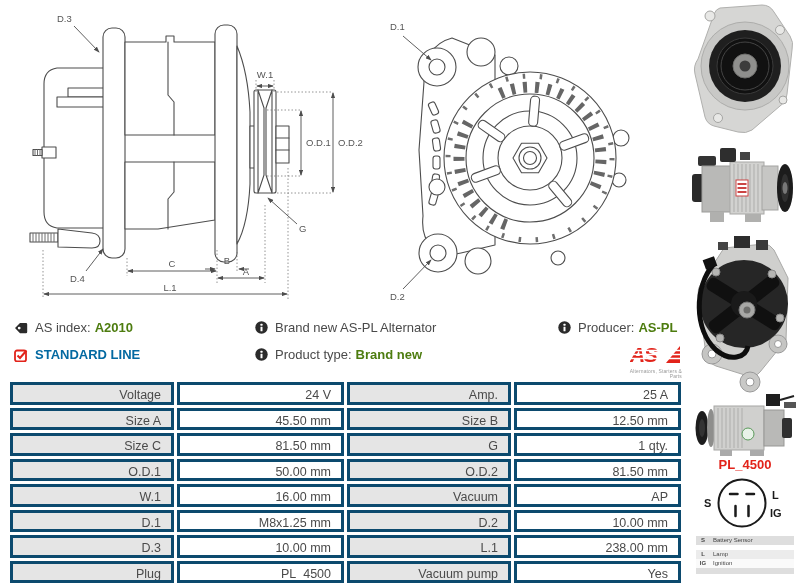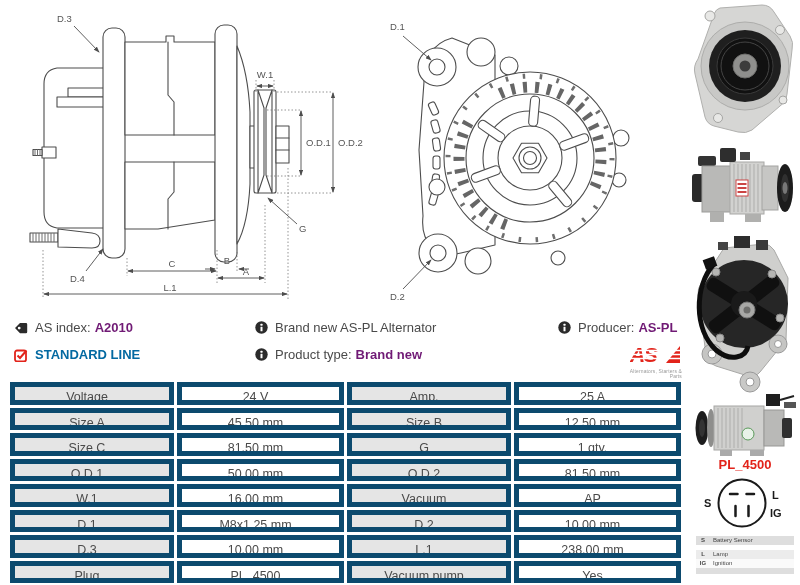--- a/index.html
+++ b/index.html
@@ -10,31 +10,31 @@
   #drawings{position:absolute;left:0;top:0;}
   #drawings text{font-family:"Liberation Sans",sans-serif;font-size:9.5px;fill:#555;}
   .outline{stroke:#4d4d4d;stroke-width:1.1;fill:none;stroke-linejoin:round;stroke-linecap:round;}
   .fillw{fill:#fff;}
   .dim{stroke:#4d4d4d;stroke-width:0.9;fill:none;}
   .dot{stroke:#7a7a7a;stroke-width:0.8;stroke-dasharray:1.5 2;fill:none;}
   .tick{stroke:#6e6e6e;fill:none;}
 
   
   .info-line{position:absolute;font-size:13px;white-space:nowrap;display:flex;align-items:center;}
-  .info-line .v{margin-left:4px;font-weight:bold;color:#701a75;}
+  .info-line .v{margin-left:4px;font-weight:bold;color:#4d7c0f;}
   .info-line .icon{margin-right:7px;display:inline-flex;flex:none;}
   .red{color:#0369a1;font-weight:bold;}
   .logo-wrap{position:absolute;text-align:right;}
   .logo-tag{font-size:6px;color:#9a9a9a;letter-spacing:.2px;margin-top:-1px;transform:scale(.82);transform-origin:right top;}
 
   
   .spec-grid{position:absolute;left:10px;top:382px;display:grid;
     grid-template-columns:164px 167px 164px 167px;grid-auto-rows:22.5px;gap:3px;}
-  .spec-grid div{box-sizing:border-box;border:5px solid #0c4a6e;font-size:12.5px;
-    line-height:20px;text-align:center;padding-right:10px;overflow:hidden;}
+  .spec-grid div{box-sizing:border-box;border:3px solid #0c4a6e;font-size:12.5px;
+    line-height:20px;text-align:right;padding-right:10px;overflow:hidden;}
   .spec-grid .lbl{background:#e5e5e5;}
   .spec-grid .val{background:#fff;}
 
   
   .photos{position:absolute;left:690px;top:0;width:110px;height:585px;}
   .photos > *{position:absolute;left:0;width:110px;}
   .plug-name{font-size:13px;font-weight:bold;color:#e2231a;text-align:center;}
   .plug-legend{font-size:6px;color:#444;}
   .plug-legend .row{display:flex;height:9px;line-height:9px;margin:0 6px;}
   .plug-legend .pin{width:14px;font-weight:bold;text-align:center;flex:none;}

